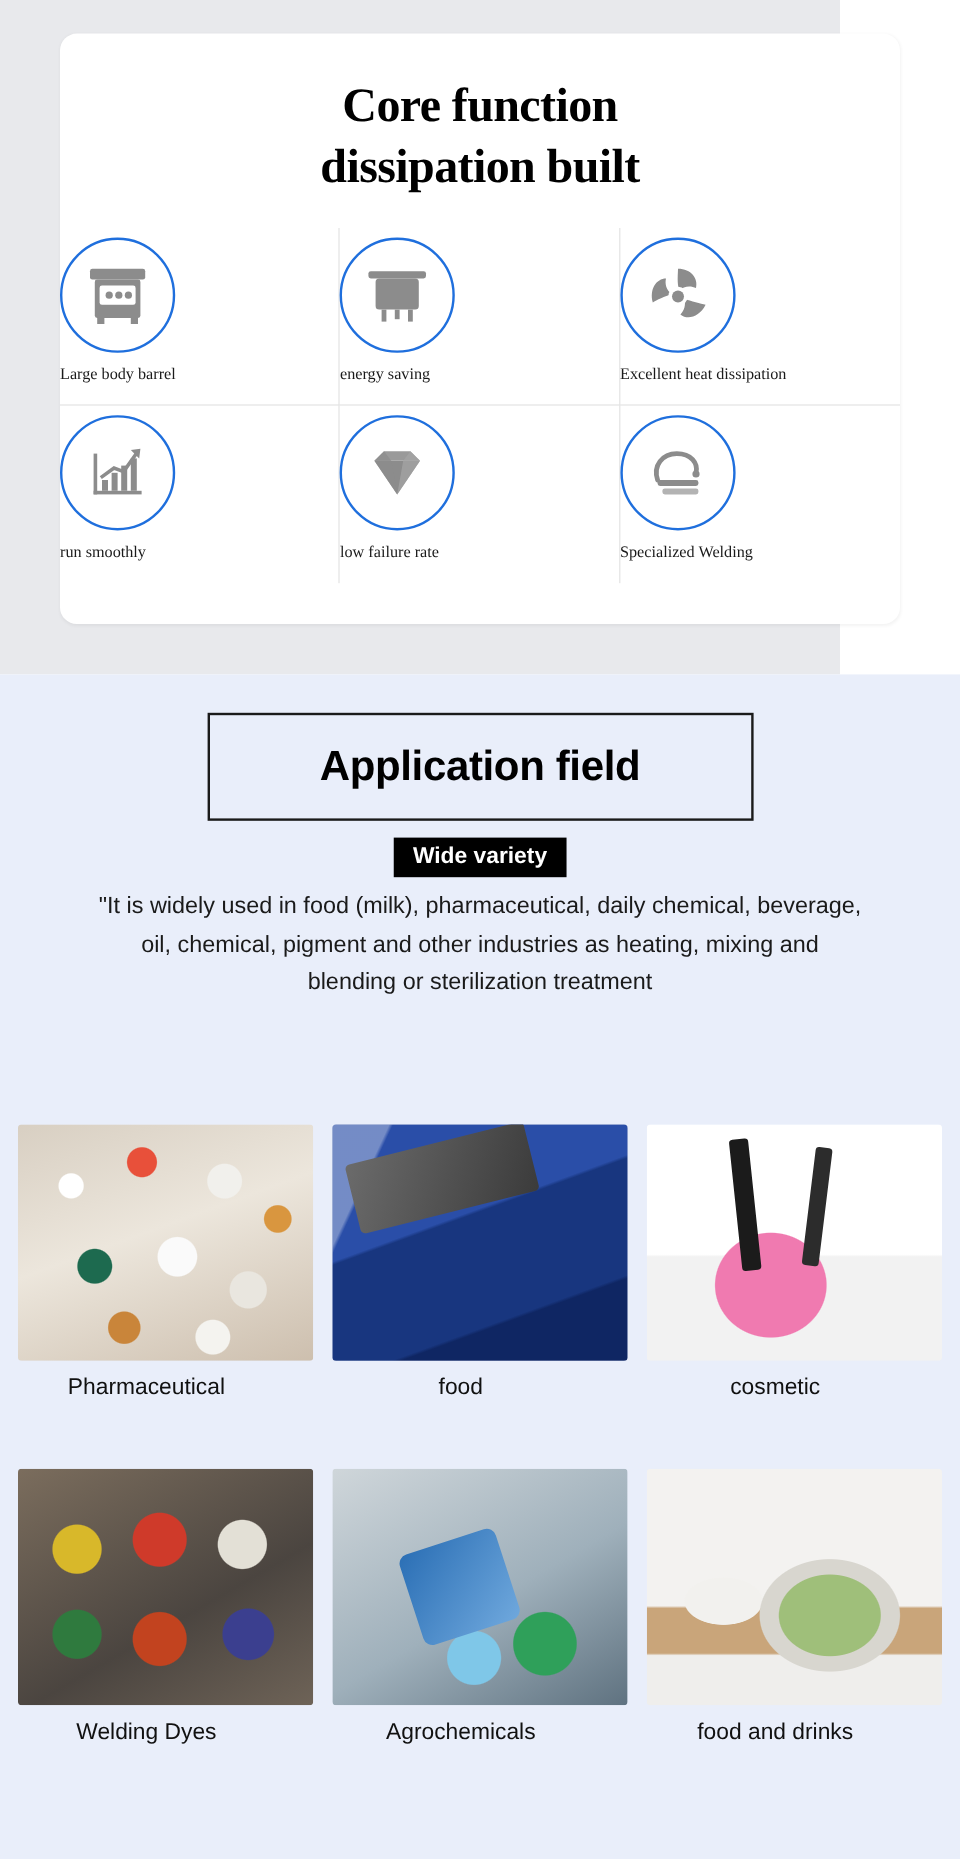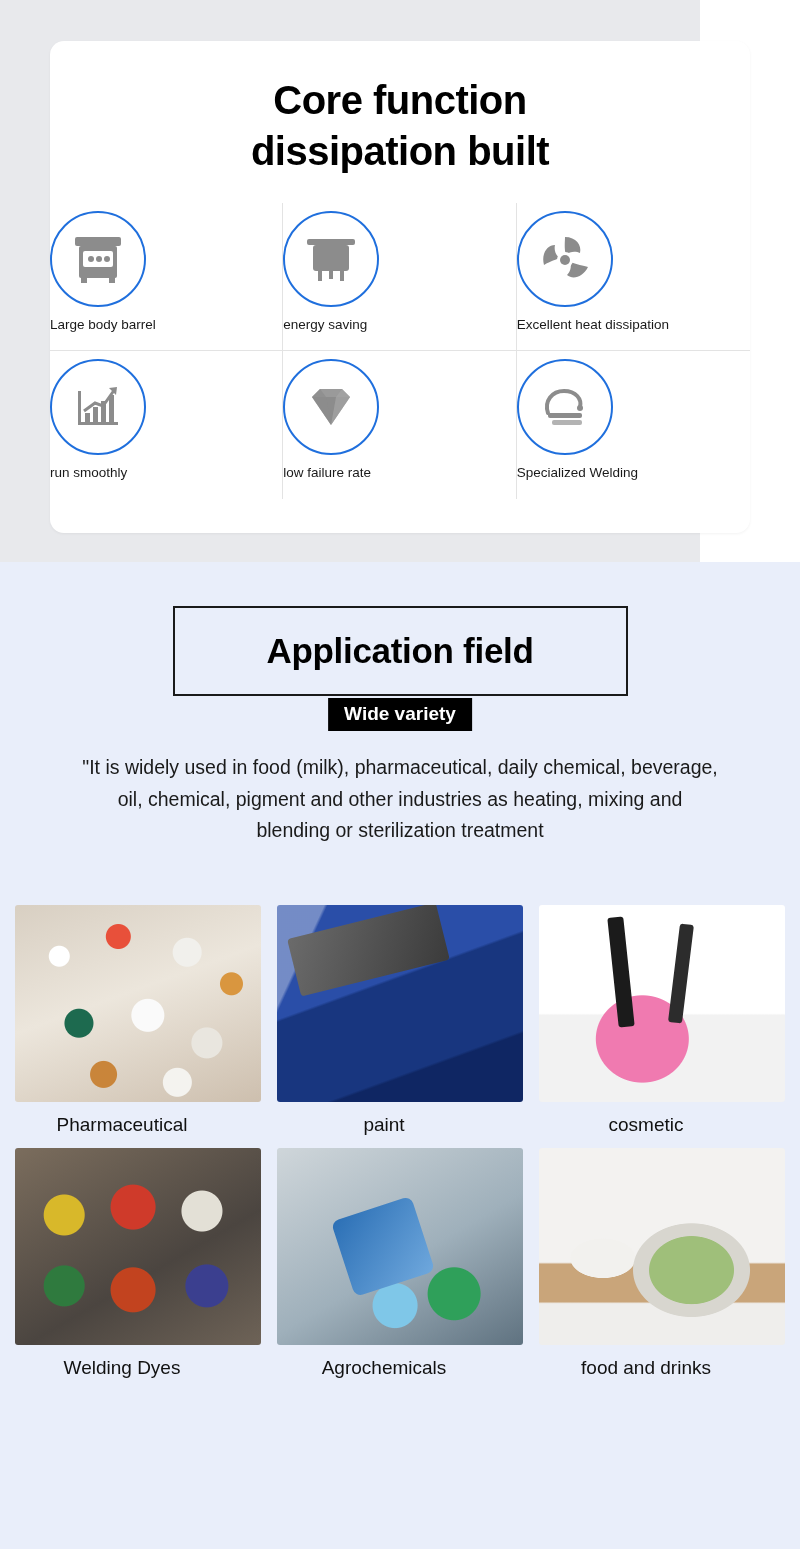--- a/index.html
+++ b/index.html
@@ -14,21 +14,22 @@
     height: 1549px;
     position: relative;
     overflow: hidden;
   }
 
   
   .section-core {
     width: 700px;
     height: 562px;
     background: #e8e9ec;
-    padding: 41px 50px 28px 50px;
+    padding: 28px 50px 28px 50px;
+    font-family: Liberation Serif, serif;
   }
   .core-card {
     width: 700px;
     height: 492px;
     background: #ffffff;
     border-radius: 14px;
     padding: 26px 0 0 0;
     box-shadow: 0 1px 3px rgba(0,0,0,0.05);
   }
   .core-title {
@@ -77,21 +78,21 @@
   
   .section-app {
     width: 800px;
     height: 987px;
     background: #e9eefa;
     padding-top: 32px;
     position: relative;
   }
   .app-title-box {
     width: 455px;
-    margin: 12px auto;
+    margin: 0 auto;
     border: 2px solid #1a1a1a;
     height: 90px;
     display: flex;
     align-items: center;
     justify-content: center;
     position: relative;
     background: transparent;
   }
   .app-title {
     font-size: 35px;
@@ -121,21 +122,21 @@
   }
   .app-grid {
     margin: 58px auto 0 auto;
     width: 800px;
     display: grid;
     grid-template-columns: 246px 246px 246px;
     justify-content: center;
     column-gap: 16px;
     row-gap: 6px;
   }
-  .app-item { width: 214px; }
+  .app-item { width: 214px; margin-top: 44px; }
   .app-thumb {
     width: 246px;
     height: 197px;
     border-radius: 3px;
     overflow: hidden;
     position: relative;
     background: #ccc;
   }
   .app-caption {
     text-align: center;
@@ -341,21 +342,21 @@
 
     <div class="app-grid">
 
       <div class="app-item">
         <div class="app-thumb ph-pills"></div>
         <div class="app-caption">Pharmaceutical</div>
       </div>
 
       <div class="app-item">
         <div class="app-thumb ph-paint"></div>
-        <div class="app-caption">paint</div>
+        <div class="app-caption">food</div>
       </div>
 
       <div class="app-item">
         <div class="app-thumb ph-cosmetic"></div>
         <div class="app-caption">cosmetic</div>
       </div>
 
       <div class="app-item">
         <div class="app-thumb ph-pigment"></div>
         <div class="app-caption">Welding Dyes</div>

